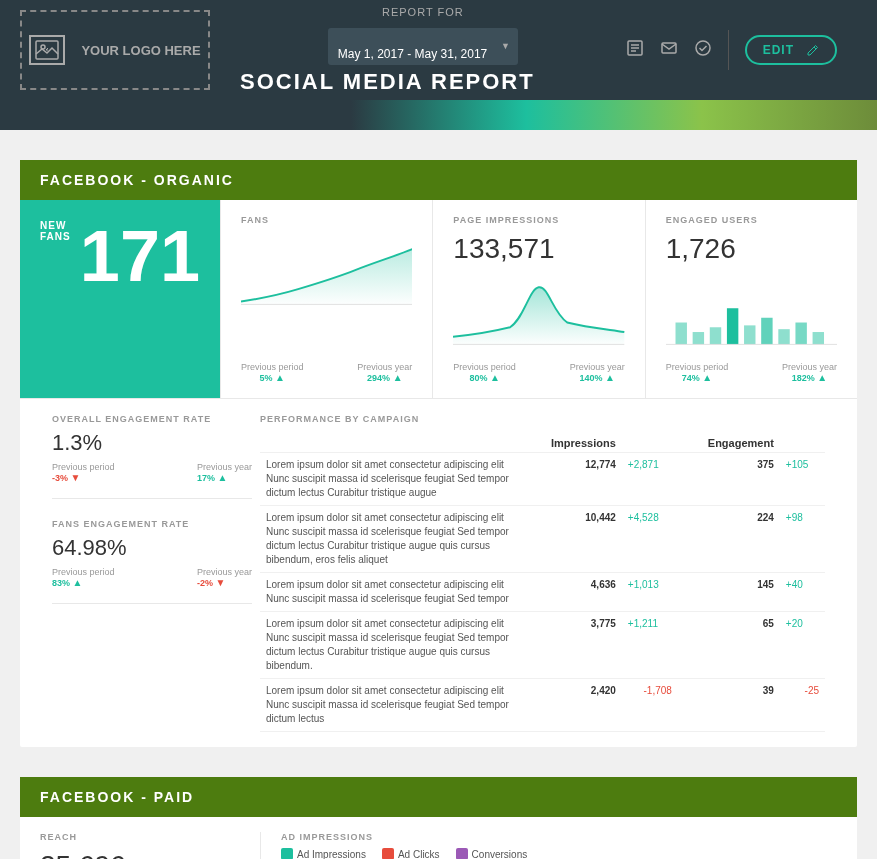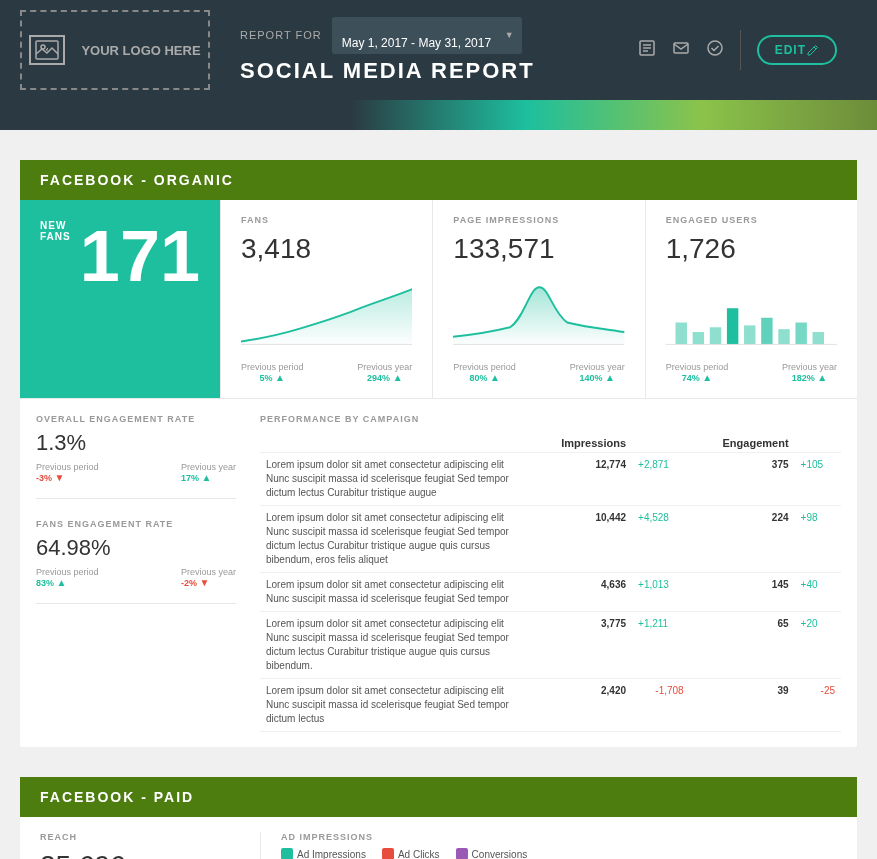--- a/index.html
+++ b/index.html
@@ -39,20 +39,21 @@
     }
     .header-center {
       flex: 1;
       padding-left: 30px;
     }
     .report-for-row {
       display: flex;
       align-items: center;
       gap: 10px;
       margin-bottom: 4px;
+      flex-direction: column;
     }
     .report-for-label {
       color: #aaa;
       font-size: 11px;
       letter-spacing: 1px;
       text-transform: uppercase;
     }
     .date-dropdown {
       background: #3d4f59;
       color: #fff;
@@ -106,21 +107,21 @@
       color: #1dbf9e;
       background: transparent;
       padding: 6px 16px;
       font-size: 12px;
       font-weight: bold;
       letter-spacing: 1px;
       border-radius: 20px;
       cursor: pointer;
       display: flex;
       align-items: center;
-      gap: 1px;
+      gap: 13px;
     }
 
     
     .header-banner {
       height: 30px;
       background: linear-gradient(90deg, #2b3a42 0%, #2b3a42 40%, #1dbf9e 60%, #8bc34a 80%, #6d8c3a 100%);
     }
 
     
     .main-content {
@@ -212,22 +213,22 @@
     }
     .arrow-up { color: #1dbf9e; font-size: 10px; }
     .arrow-down { color: #e74c3c; font-size: 10px; }
 
     
     svg.chart { width: 100%; height: 80px; }
 
     
     .lower-section {
       display: flex;
-      padding: 15px 16px;
-      gap: 24px;
+      padding: 15px 32px;
+      gap: 8px;
     }
     .engagement-col {
       width: 200px;
       min-width: 200px;
     }
     .engagement-block {
       margin-bottom: 20px;
       padding-bottom: 15px;
       border-bottom: 1px solid #e8e8e8;
     }
@@ -425,21 +426,20 @@
 
     <div class="metrics-row">
 
       <div class="metric-new-fans">
         <div class="metric-label">NEW FANS</div>
         <div class="metric-value">171</div>
       </div>
 
       <div class="metric-card">
         <div class="metric-card-label">FANS</div>
-        <div class="metric-card-value">3,418</div>
         <div class="chart-area">
           <svg viewBox="0 0 180 70" class="chart">
             <defs>
               <linearGradient id="g1" x1="0" y1="0" x2="0" y2="1">
                 <stop offset="0%" stop-color="#1dbf9e" stop-opacity="0.3"></stop>
                 <stop offset="100%" stop-color="#1dbf9e" stop-opacity="0"></stop>
               </linearGradient>
             </defs>
             <path d="M0,65 C20,62 40,58 60,52 C80,46 100,40 120,32 C140,24 160,18 180,10" stroke="#1dbf9e" stroke-width="2" fill="none"></path>
             <path d="M0,65 C20,62 40,58 60,52 C80,46 100,40 120,32 C140,24 160,18 180,10 L180,70 L0,70 Z" fill="url(#g1)"></path>

